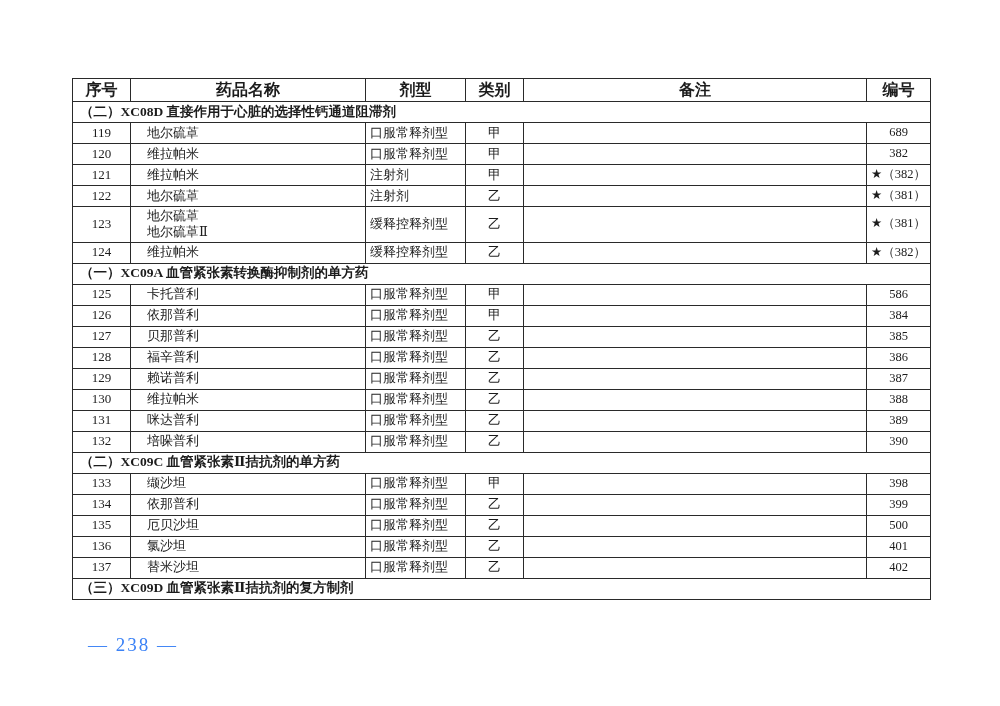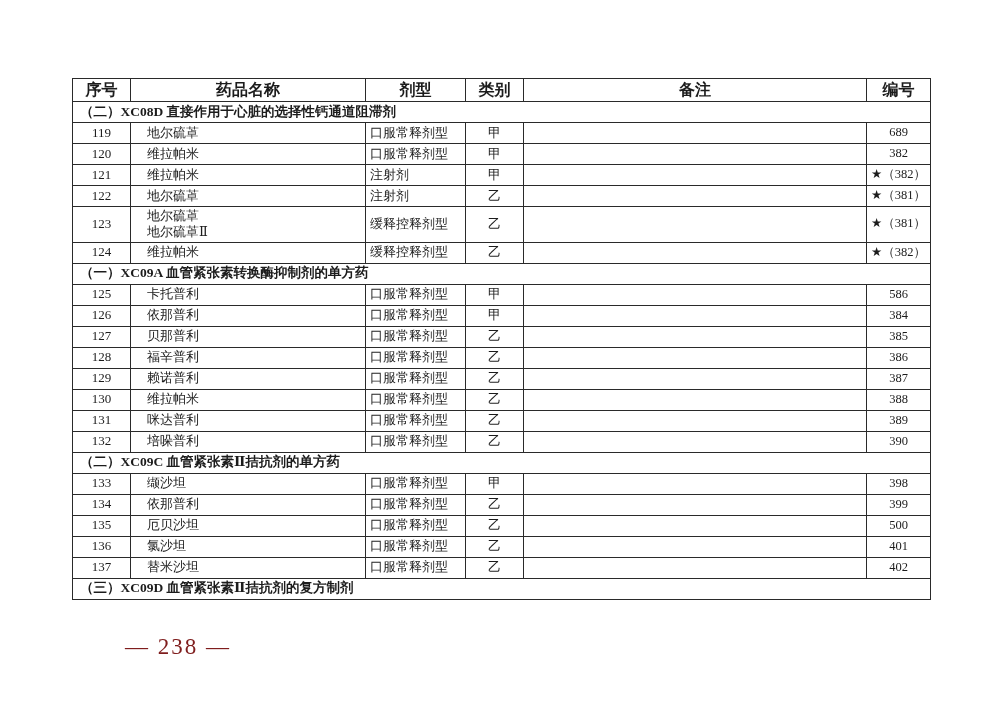--- a/index.html
+++ b/index.html
@@ -55,24 +55,23 @@
     white-space: pre-line;
   }
   td.cell-form { text-align: left; }
   td.cell-category { text-align: center; }
   td.cell-note { }
   td.cell-code { text-align: center; font-size: 12.5px; }
   .page-footer {
     position: absolute;
     left: 88px;
     top: 634px;
-    font-size: 23px;
+    font-size: 19px;
     letter-spacing: 2px;
-    color: #7f1d1d;
-    margin-left: 37px;
+    color: #3b82f6;
   }
 </style>
 </head>
 <body>
 
 <div class="page">
 
   <table class="drug-table">
     <colgroup>
       <col style="width:58px">

